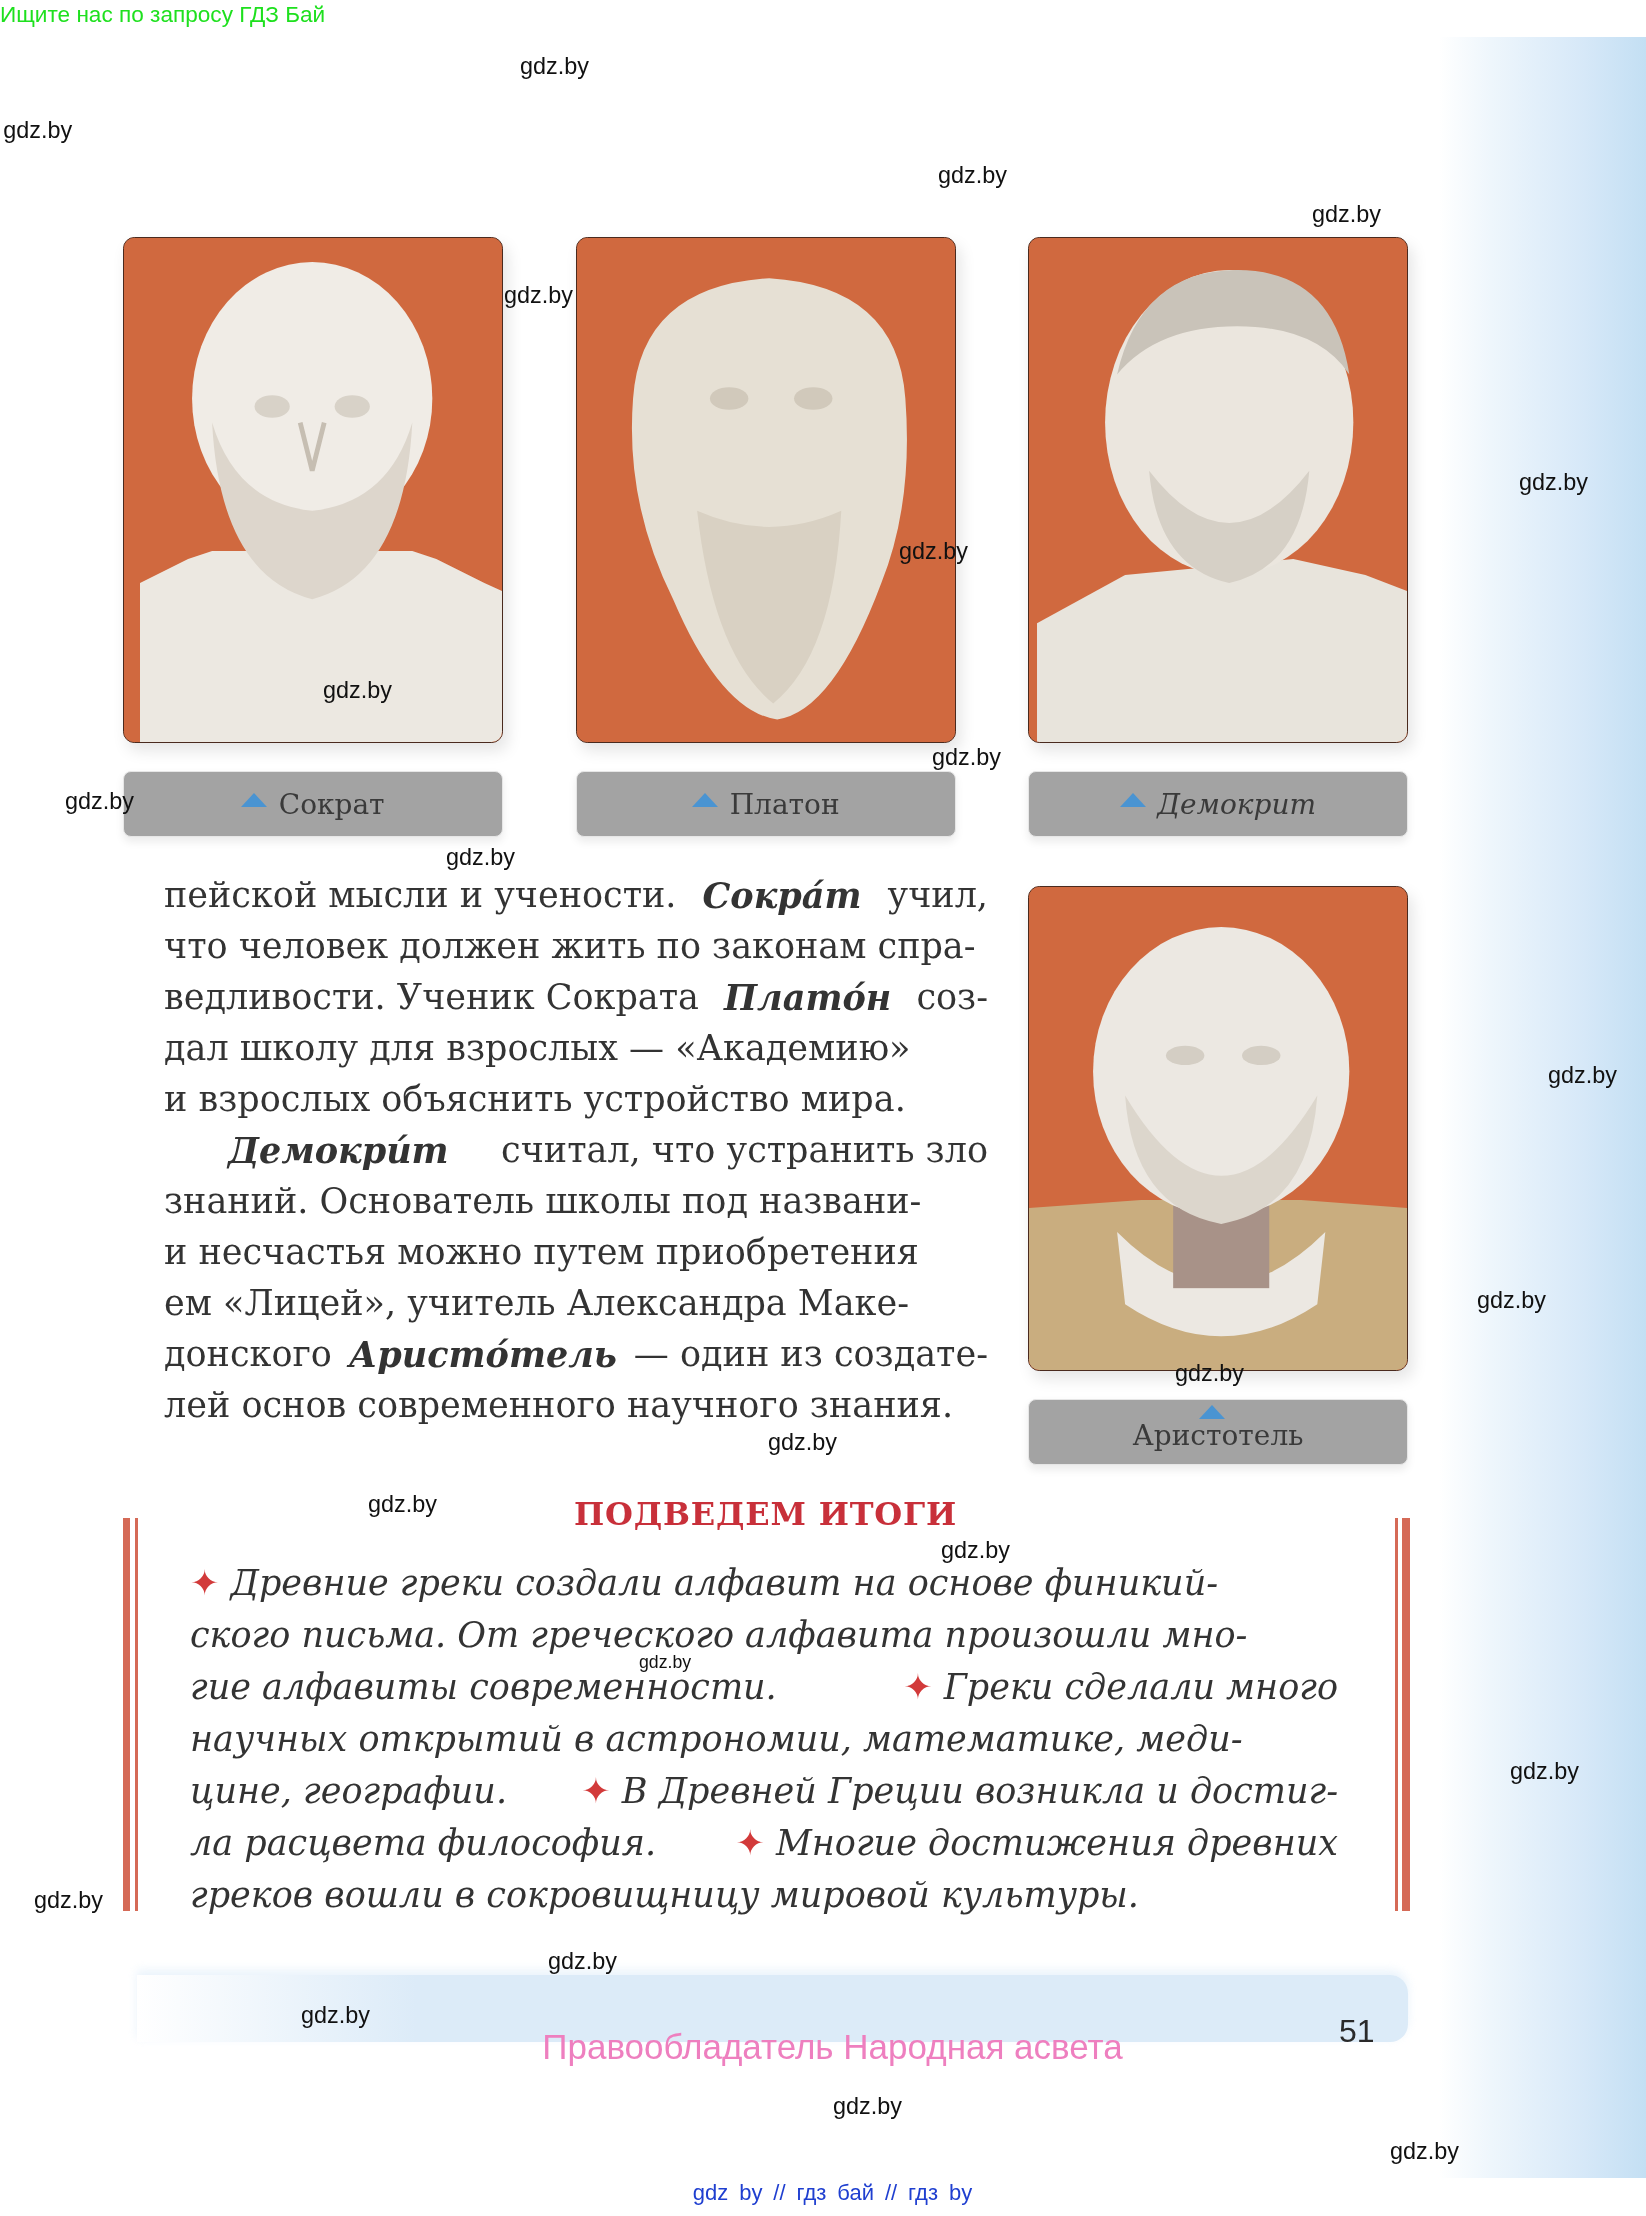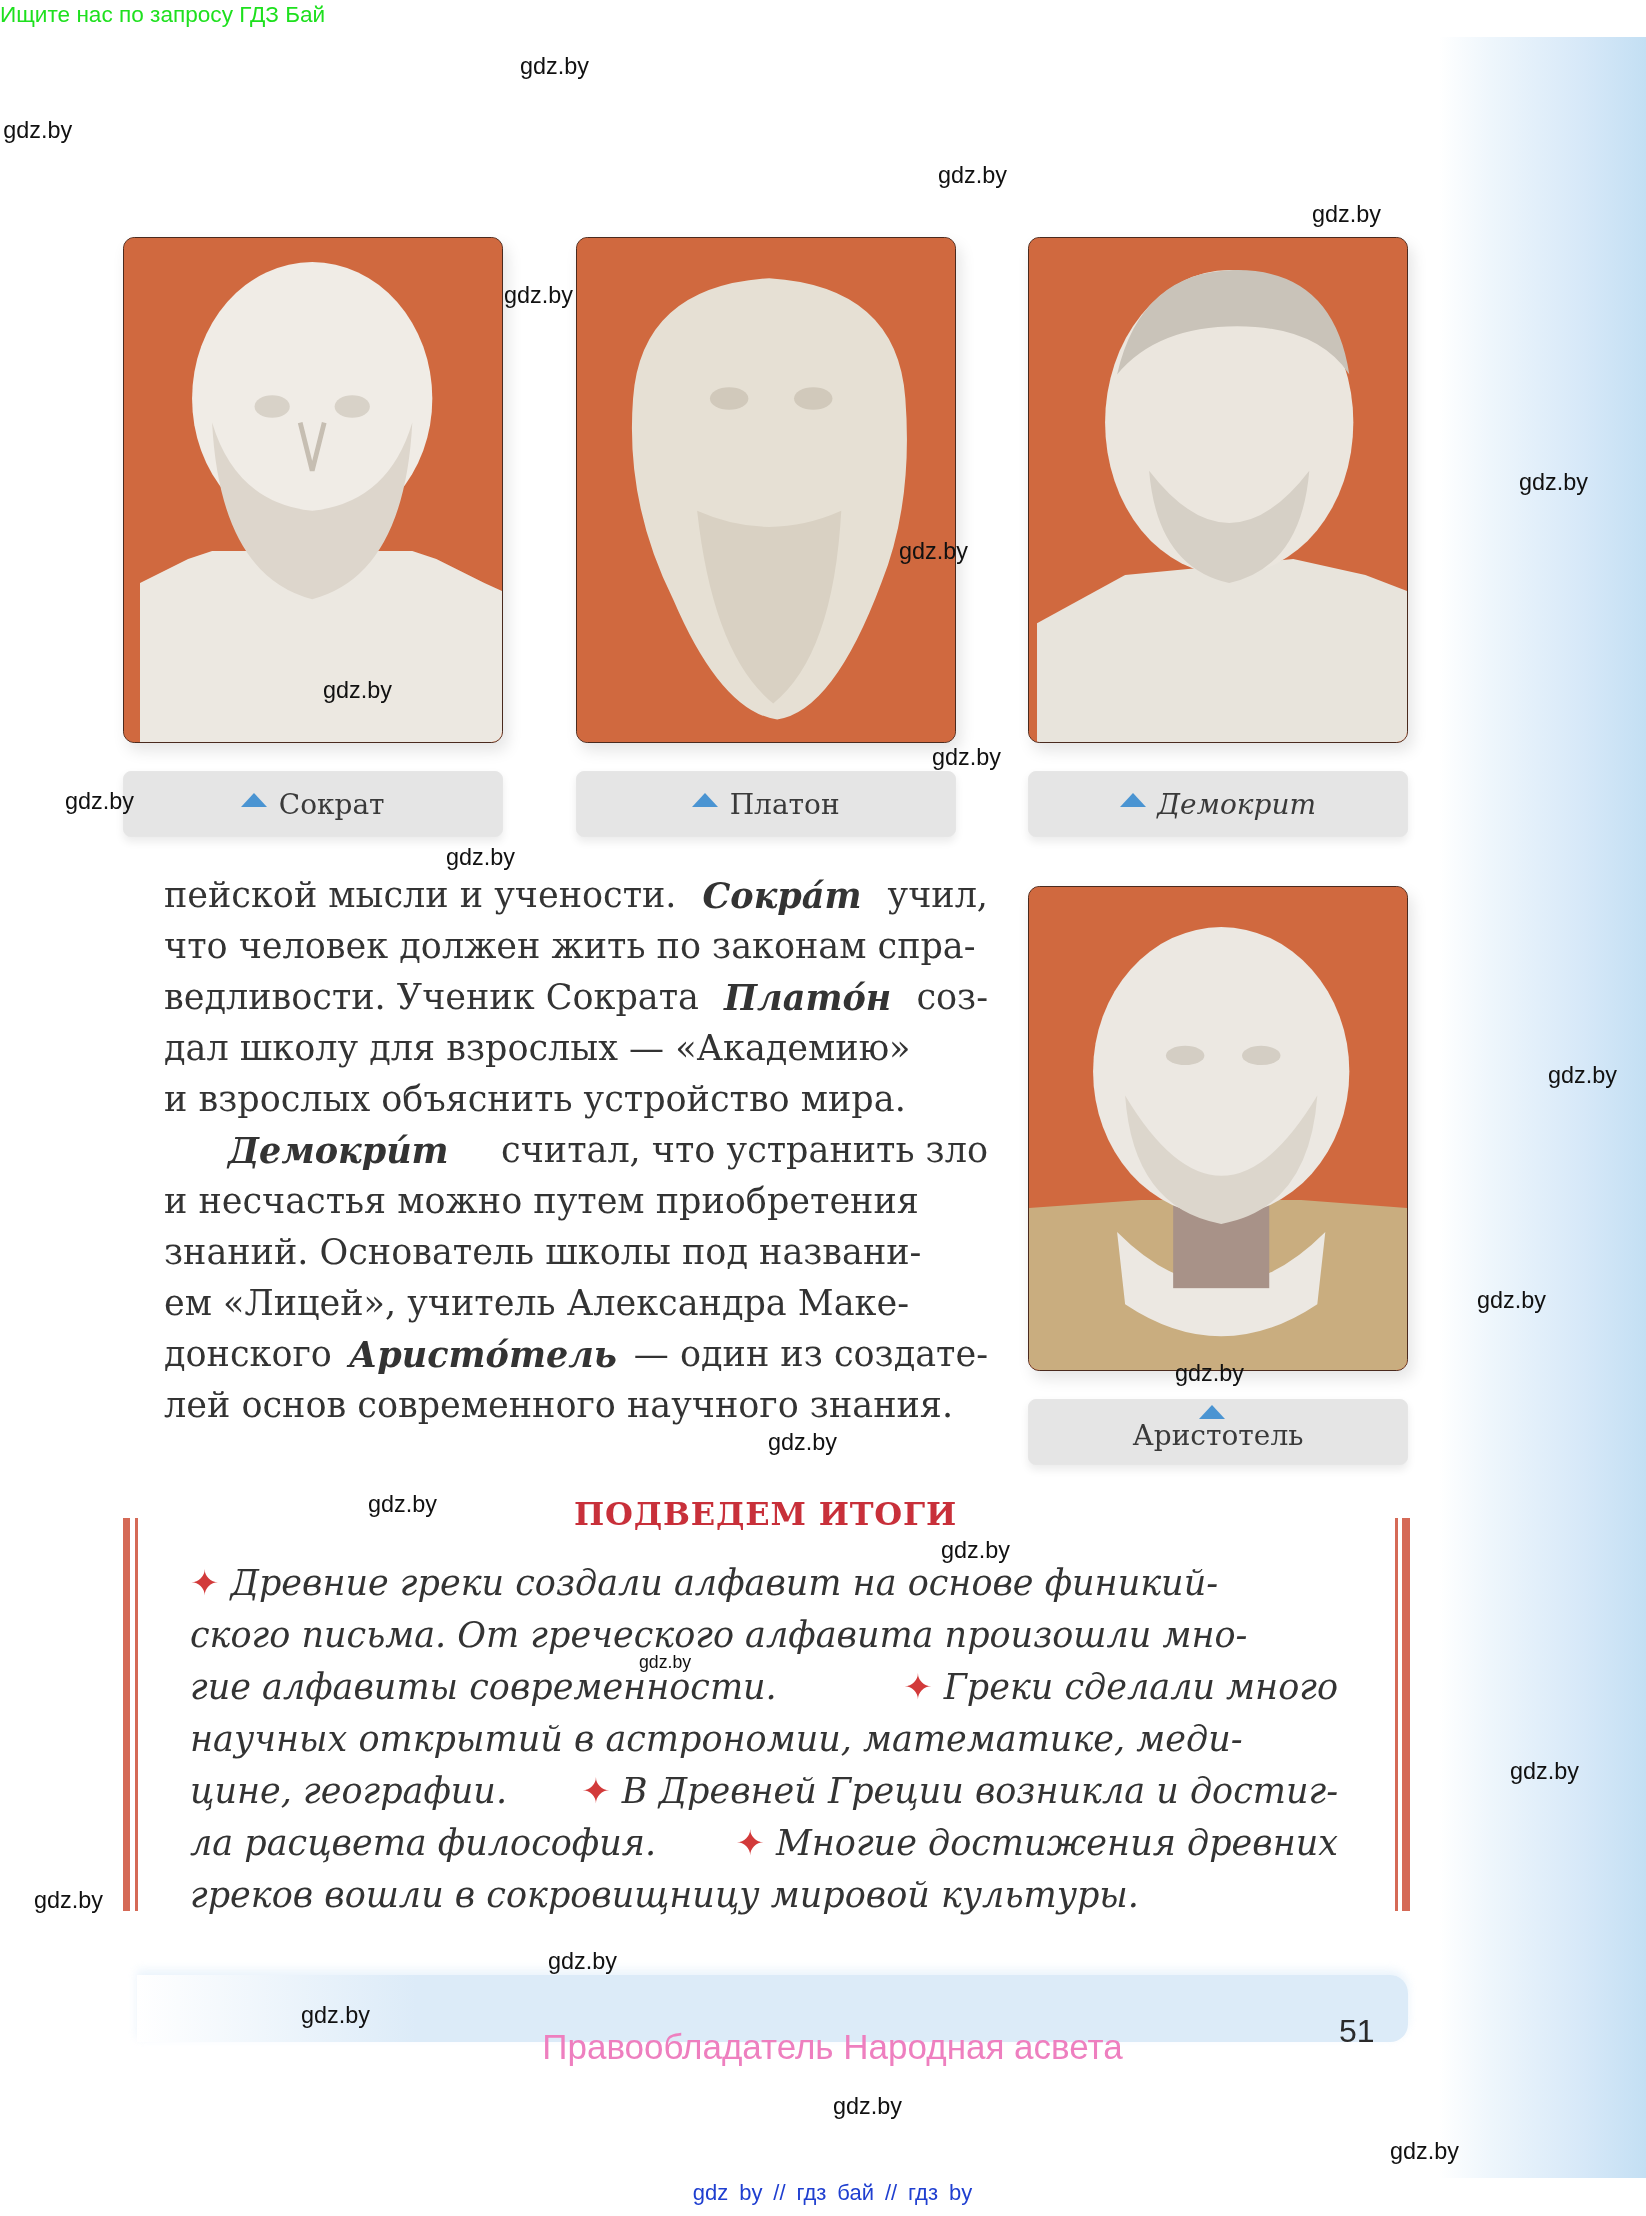--- a/index.html
+++ b/index.html
@@ -24,21 +24,21 @@
   .wm.small { font-size:17.7px; }
 
   .portrait {
     width:380px; border-radius:11.3px; border:1.6px solid #4a2a1e;
     background:#d0693f; box-sizing:border-box; overflow:hidden;
     box-shadow: 4.8px 8px 14.5px rgba(0,0,0,0.10);
   }
   .portrait svg { display:block; width:100%; height:100%; }
   .caption {
     width:380px; height:66px; box-sizing:border-box;
-    border:0.8px solid #e6e6e6; border-radius:8px; background:#e5e5e5;
+    border:0.8px solid #e6e6e6; border-radius:8px; background:#a3a3a3;
     box-shadow: 0 4.8px 8px rgba(0,0,0,0.08);
     display:flex; align-items:center; justify-content:center;
     font-family:"DejaVu Serif", serif; font-size:28px; color:#3a3a3a;
   }
   .caption .tri {
     width:0; height:0; border-left:13px solid transparent; border-right:13px solid transparent;
     border-bottom:14.5px solid #4a94d2; margin-right:11.3px; margin-top:-8px;
   }
 
   .body-text {
@@ -164,24 +164,24 @@
       <span>дал школу для взрослых — «Академию»</span>
     </div>
   <div class="line">
       <span>и взрослых объяснить устройство мира.</span>
     </div>
   <div class="line indent">
     <em>Демокри́т</em>
     <span>считал, что устранить зло</span>
   </div>
   <div class="line">
+      <span>знаний. Основатель школы под названи-</span>
+    </div>
+  <div class="line">
       <span>и несчастья можно путем приобретения</span>
-    </div>
-  <div class="line">
-      <span>знаний. Основатель школы под названи-</span>
     </div>
   <div class="line">
       <span>ем «Лицей», учитель Александра Маке-</span>
     </div>
   <div class="line">
     <span>донского</span>
     <em>Аристо́тель</em>
     <span>— один из создате-</span>
   </div>
   <div class="line">

